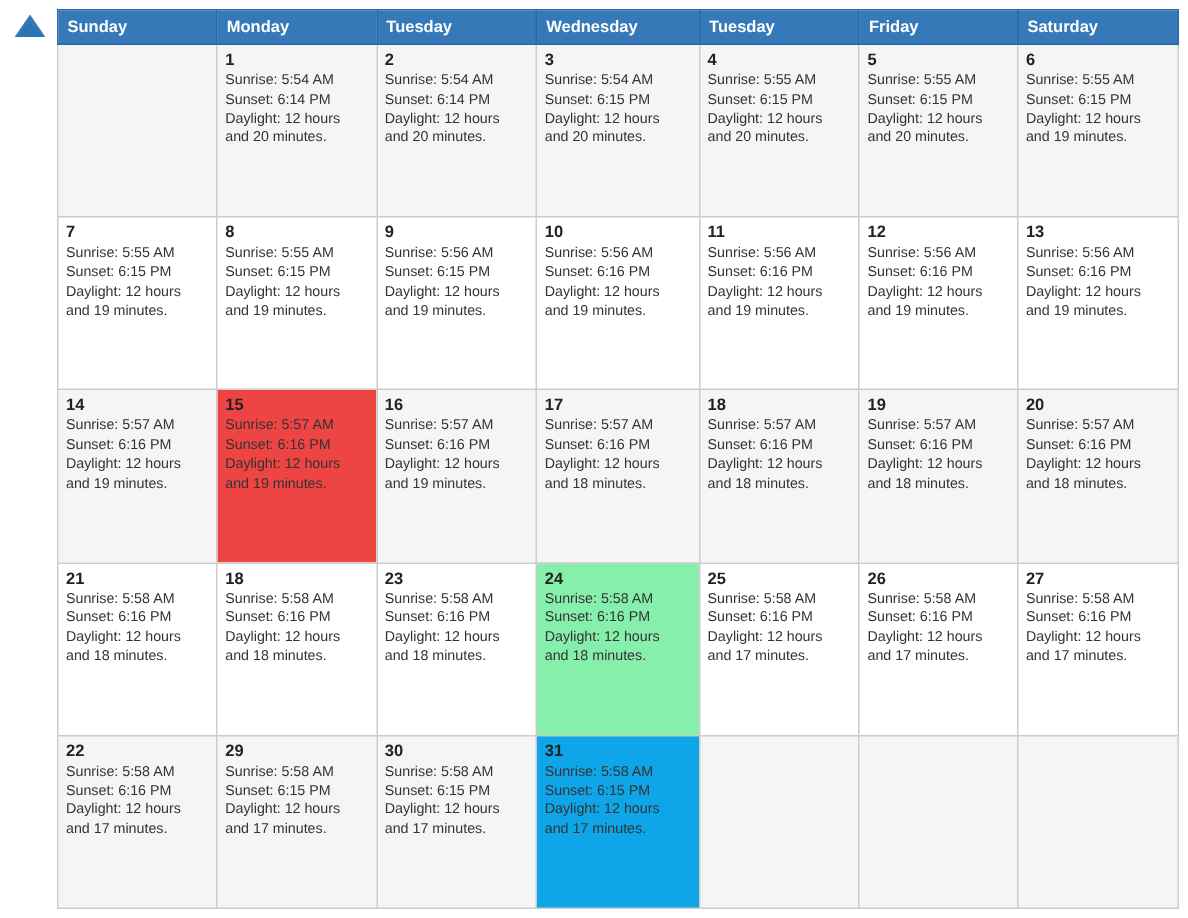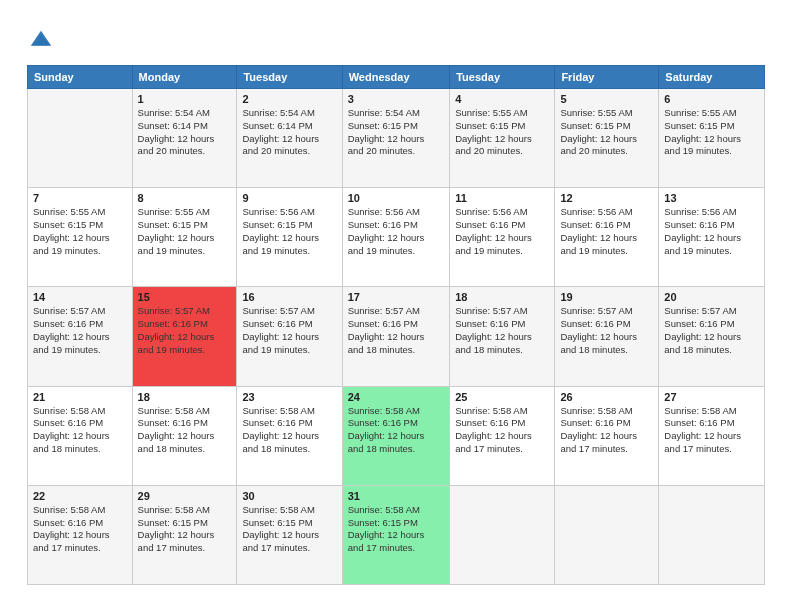--- a/index.html
+++ b/index.html
@@ -6,23 +6,23 @@
     body {
       font-family: Arial, sans-serif;
       background: #fff;
       width: 792px;
       height: 612px;
       overflow: hidden;
     }
     .page {
       width: 792px;
       height: 612px;
-      padding: 27px;
+      padding: 6px;
       display: flex;
-      flex-direction: column;
+      flex-direction: row;
     }
     .header {
       display: flex;
       justify-content: space-between;
       align-items: flex-start;
       margin-bottom: 10px;
     }
     .logo {
       display: flex;
       align-items: center;
@@ -340,21 +340,21 @@
 Daylight: 12 hours
 and 17 minutes.</div>
           </td>
           <td style="background: rgb(245, 245, 245);">
             <span class="day-number">30</span>
             <div class="day-info" style="white-space: pre-line;">Sunrise: 5:58 AM
 Sunset: 6:15 PM
 Daylight: 12 hours
 and 17 minutes.</div>
           </td>
-          <td style="background: #86efac; margin-top: 33px;">
+          <td style="background: #0ea5e9; margin-top: 33px;">
             <span class="day-number">31</span>
             <div class="day-info" style="white-space: pre-line;">Sunrise: 5:58 AM
 Sunset: 6:15 PM
 Daylight: 12 hours
 and 17 minutes.</div>
           </td>
           <td class="empty-cell"></td>
           <td class="empty-cell"></td>
           <td class="empty-cell"></td>
         </tr>

